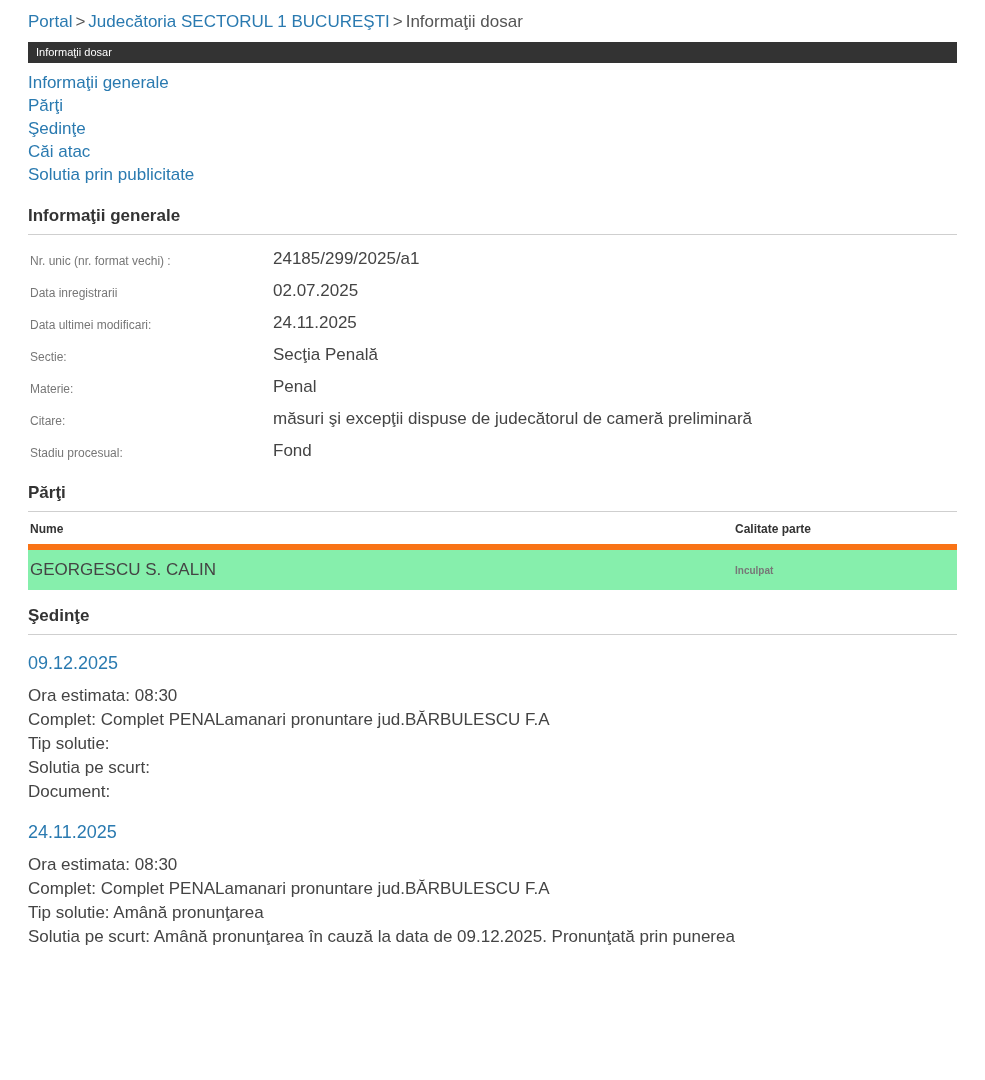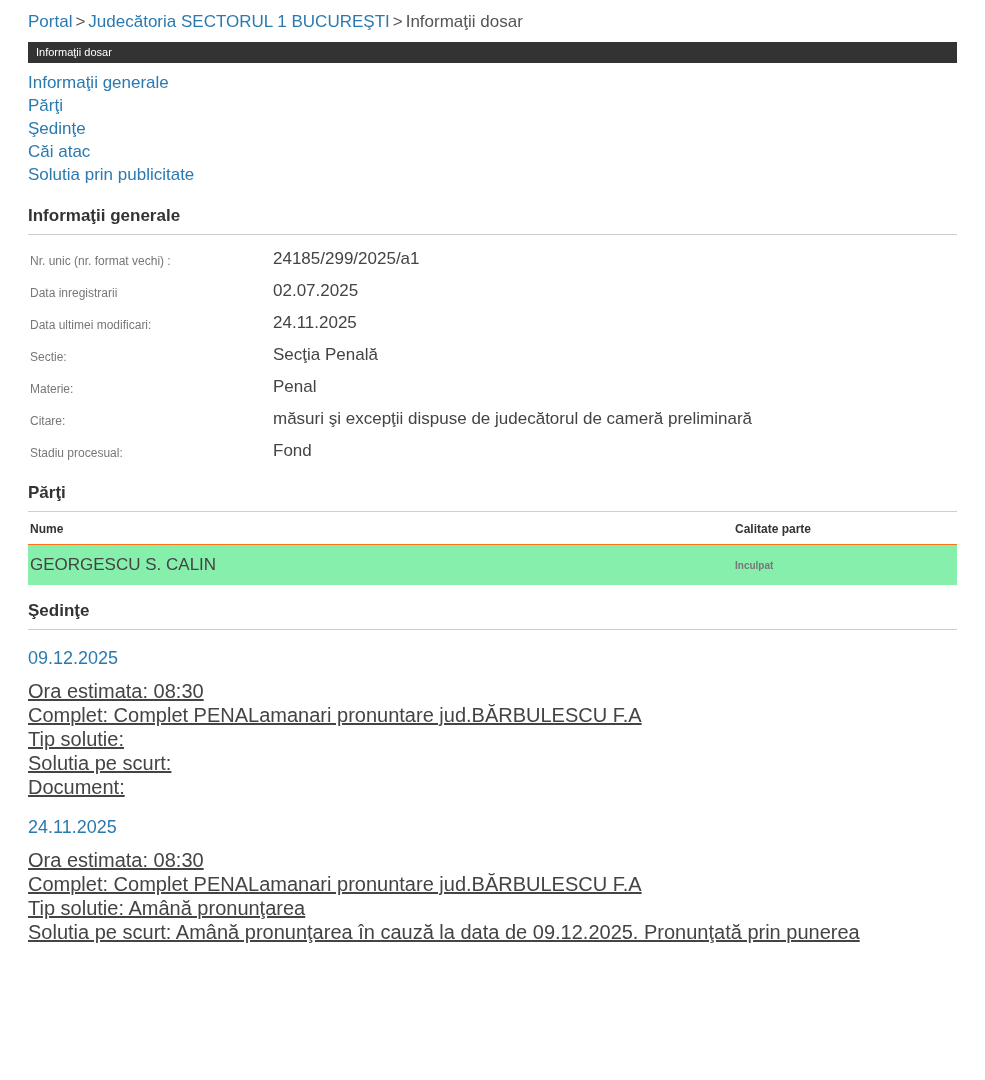--- a/index.html
+++ b/index.html
@@ -93,21 +93,21 @@
     border-collapse: collapse;
     width: 100%;
     margin-top: 6px;
   }
   table.parties th {
     text-align: left;
     font-size: 12px;
     font-weight: bold;
     color: #333333;
     padding: 4px 2px 8px 2px;
-    border-bottom: 1px solid #f97316;
+    border-bottom: 6px solid #f97316;
   }
   table.parties th.col-nume { width: 705px; }
   table.parties td {
     font-size: 17px;
     color: #444444;
     background: #86efac;
     padding: 10px 2px;
   }
   table.parties td.quality {
     font-size: 10px;
@@ -118,24 +118,23 @@
   
   .hearing {
     margin-top: 18px;
   }
   .hearing-date {
     color: #2a7ab0;
     font-size: 18px;
     padding-bottom: 10px;
   }
   .hearing-line {
-    font-size: 20px;
+    font-size: 17px;
     color: #444444;
     line-height: 24px;
-    text-decoration: underline;
   }
 </style>
 </head>
 <body>
 
 <div class="page">
 
   <div class="breadcrumb">
     <a href="#">Portal</a><span class="sep">&gt;</span><a href="#">Judecătoria SECTORUL 1 BUCUREŞTI</a><span class="sep">&gt;</span><span class="current">Informaţii dosar</span>
   </div>

